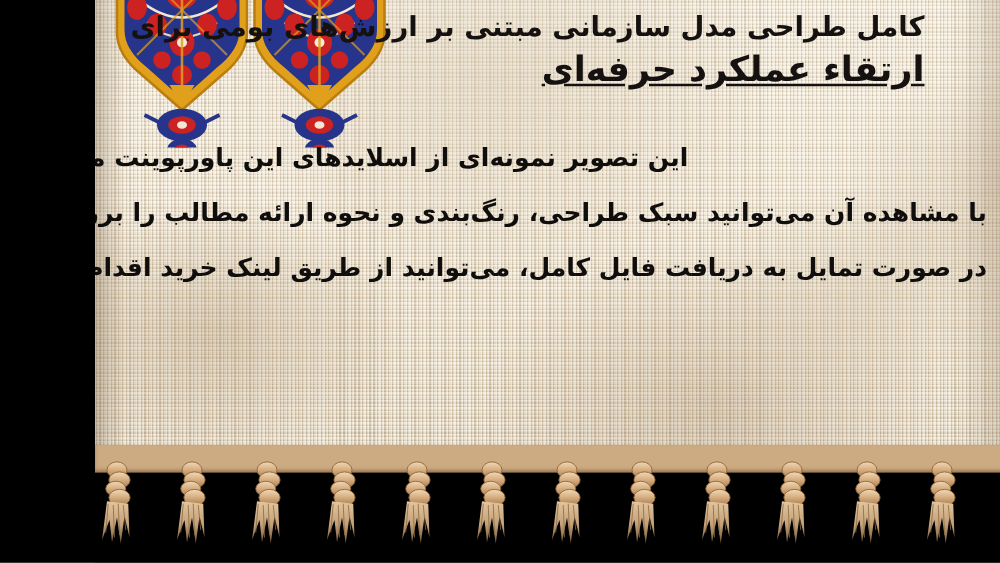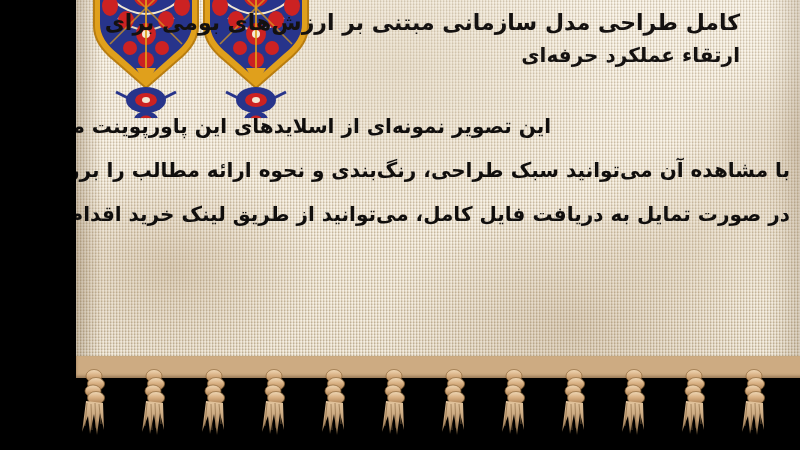--- a/index.html
+++ b/index.html
@@ -78,21 +78,21 @@
   }
   .title-line {
     font-family: "DejaVu Sans", sans-serif;
     font-size: 22px;
     font-weight: 700;
     color: #141110;
     line-height: 33px;
     white-space: nowrap;
     letter-spacing: 0px;
   }
-  .title-line.l2 { font-size: 20px; }
+  .title-line.l2 { font-size: 28px; text-decoration: underline; }
 
   .body-block {
     position: absolute;
     right: 10px;
     top: 104px;
     width: 784px;
     text-align: left;
     direction: rtl;
   }
   .body-line {

